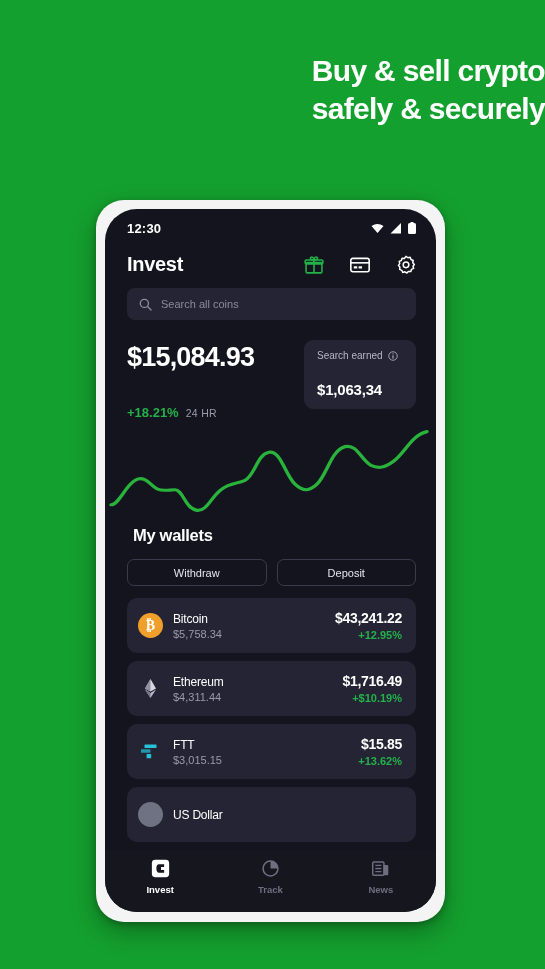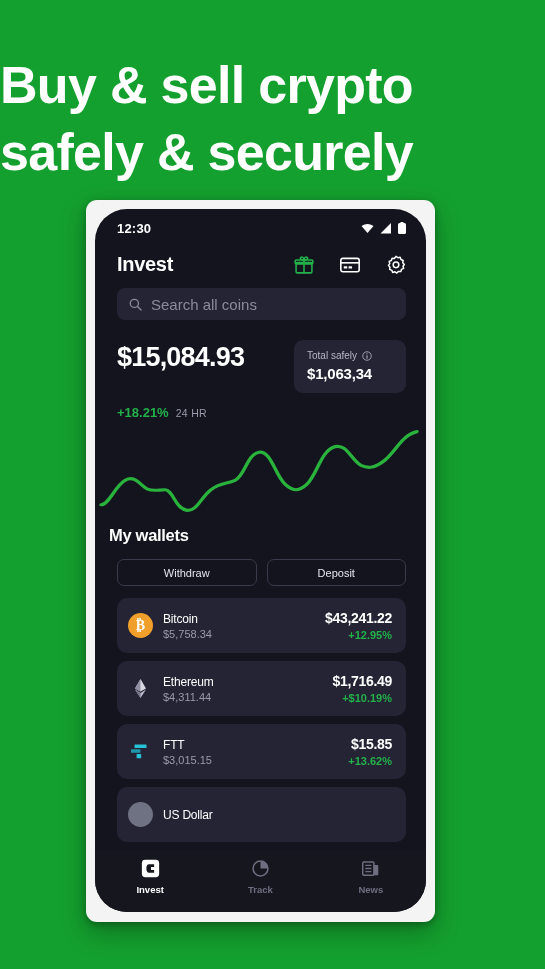--- a/index.html
+++ b/index.html
@@ -7,36 +7,36 @@
   body {
     background:#14a02e;
     font-family:"Liberation Sans", sans-serif;
     position:relative;
   }
 
   
   .headline {
     position:absolute;
     top:52px; left:0; right:0;
-    text-align:left;
+    text-align:right;
     color:#ffffff;
-    font-size:52px;
+    font-size:30px;
     font-weight:bold;
     line-height:1.28;
     letter-spacing:-0.7px;
   }
   .headline .l2 { display:block; }
 
   
   .phone-frame {
     position:absolute;
-    left:86px; top:200px;
+    left:96px; top:200px;
     width:349px; height:722px;
     background:#f4f4f4;
-    border-radius:11px;
+    border-radius:28px;
     box-shadow:0 10px 26px rgba(0,0,0,0.30), 0 2px 6px rgba(0,0,0,0.25);
     padding:9px 9px 10px 9px;
   }
   .phone-screen {
     width:100%; height:100%;
     background:#14141f;
     border-radius:32px;
     overflow:hidden;
     position:relative;
     display:flex;
@@ -80,21 +80,21 @@
   
   .search-bar {
     margin:0 20px 0 22px;
     height:32px;
     background:#242434;
     border-radius:8px;
     display:flex; align-items:center;
     padding:0 12px;
     gap:9px;
   }
-  .search-ph { color:#8b8b9d; font-size:15px; }
+  .search-ph { color:#8b8b9d; font-size:11px; }
 
   
   .balance-row {
     display:flex; align-items:flex-start; justify-content:space-between;
     padding:20px 20px 0 22px;
   }
   .balance-left { padding-top:3px; }
   .balance-amount {
     color:#ffffff; font-size:27px; font-weight:bold;
     letter-spacing:-0.8px; line-height:1.05;
@@ -107,31 +107,31 @@
     border-radius:9px;
     padding:10px 13px 11px 13px;
     min-width:112px;
   }
   .earned-label {
     color:#b6b6c5; font-size:10px;
     display:flex; align-items:center; gap:5px;
   }
   .earned-value {
     color:#ffffff; font-size:15px; font-weight:bold;
-    margin-top:4px; letter-spacing:-0.2px;
+    margin-top:20px; letter-spacing:-0.2px;
   }
 
   
   .chart-wrap { padding:6px 0 0 0; height:96px; }
   .chart-wrap svg { display:block; width:100%; height:100%; }
 
   
   .wallets-title {
     color:#ffffff; font-size:16.5px; font-weight:bold;
-    padding:10px 0 0 14px; letter-spacing:-0.3px;
+    padding:10px 0 0 28px; letter-spacing:-0.3px;
   }
   .wallet-actions {
     display:flex; gap:10px;
     padding:14px 20px 0 22px;
   }
   .wallet-btn {
     flex:1; height:27px;
     border:1px solid #3a3a4c;
     border-radius:7px;
     background:transparent;
@@ -252,21 +252,21 @@
       <div class="balance-row">
         <div class="balance-left">
           <div class="balance-amount">$15,084.93</div>
           <div class="balance-sub">
             <span class="balance-pct">+18.21%</span>
             <span class="balance-per">24 HR</span>
           </div>
         </div>
         <div class="earned-card">
           <div class="earned-label">
-            <span>Total safely</span>
+            <span>Search earned</span>
             <svg width="10" height="10" viewBox="0 0 12 12">
               <circle cx="6" cy="6" r="5.1" fill="none" stroke="#b6b6c5" stroke-width="1"></circle>
               <circle cx="6" cy="3.4" r="0.75" fill="#b6b6c5"></circle>
               <rect x="5.35" y="5" width="1.3" height="4.2" rx="0.5" fill="#b6b6c5"></rect>
             </svg>
           </div>
           <div class="earned-value">$1,063,34</div>
         </div>
       </div>
 

